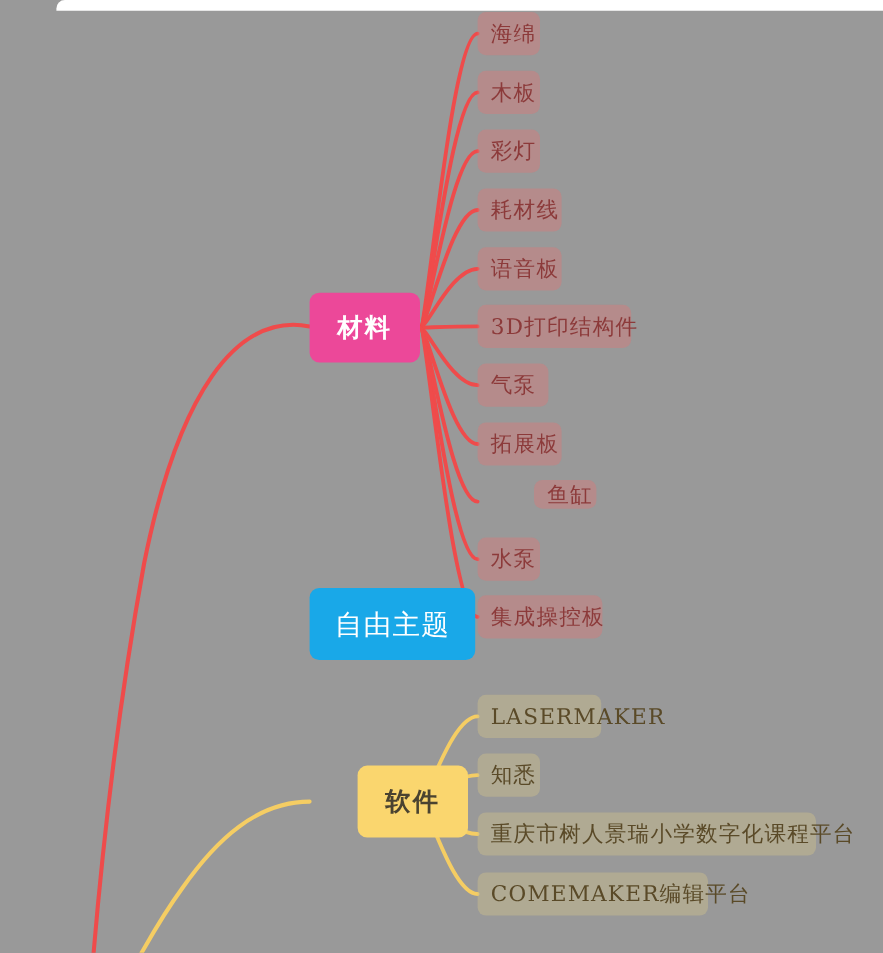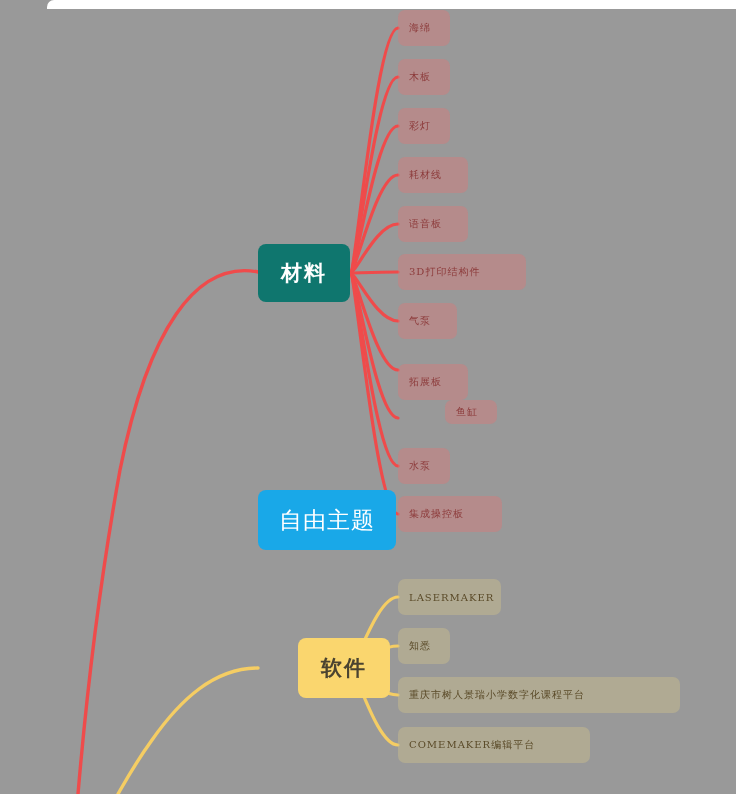--- a/index.html
+++ b/index.html
@@ -22,34 +22,34 @@
     white-space:nowrap;
   }
 
   
   .topic{
     border-radius:8px;
     font-family:"DejaVu Serif","Liberation Serif",serif;
     font-weight:700;
     letter-spacing:2px;
   }
-  .topic.red{background:#0f766e;color:#ffffff;font-size:21px;}
+  .topic.red{background:#ec4899;color:#ffffff;font-size:21px;}
   .topic.yellow{background:#fad66e;color:#4a4330;font-size:21px;}
   .topic.blue{
     background:#19a8e8;color:#ffffff;font-size:23px;letter-spacing:1px;
     font-family:"DejaVu Sans","Liberation Sans",sans-serif;font-weight:400;
   }
 
   
   .leaf{
     border-radius:7px;
     justify-content:flex-start;
     padding:0 11px;
     font-family:"DejaVu Serif","Liberation Serif",serif;
-    font-size:10px;
+    font-size:18px;
     letter-spacing:1px;
   }
   .leaf.red{background:rgba(220,120,120,0.42);color:#8c3a3a;}
   .leaf.yellow{background:rgba(205,190,140,0.45);color:#5a4a28;}
 </style>
 </head>
 <body>
 
 <div id="canvas">
 
@@ -93,21 +93,21 @@
       </div>
       <div class="node leaf red" style="left: 398px; top: 206px; width: 70px; height: 36px;">
         <span>语音板</span>
       </div>
       <div class="node leaf red" style="left: 398px; top: 254px; width: 128px; height: 36px;">
         <span>3D打印结构件</span>
       </div>
       <div class="node leaf red" style="left: 398px; top: 303px; width: 59px; height: 36px;">
         <span>气泵</span>
       </div>
-      <div class="node leaf red" style="left: 398px; top: 352px; width: 70px; height: 36px; margin-top: 12px;">
+      <div class="node leaf red" style="left: 398px; top: 352px; width: 70px; height: 36px;">
         <span>拓展板</span>
       </div>
       <div class="node leaf red" style="left: 398px; top: 400px; width: 52px; height: 24px; margin-left: 47px;">
         <span>鱼缸</span>
       </div>
       <div class="node leaf red" style="left: 398px; top: 448px; width: 52px; height: 36px;">
         <span>水泵</span>
       </div>
       <div class="node leaf red" style="left: 398px; top: 496px; width: 104px; height: 36px;">
         <span>集成操控板</span>

